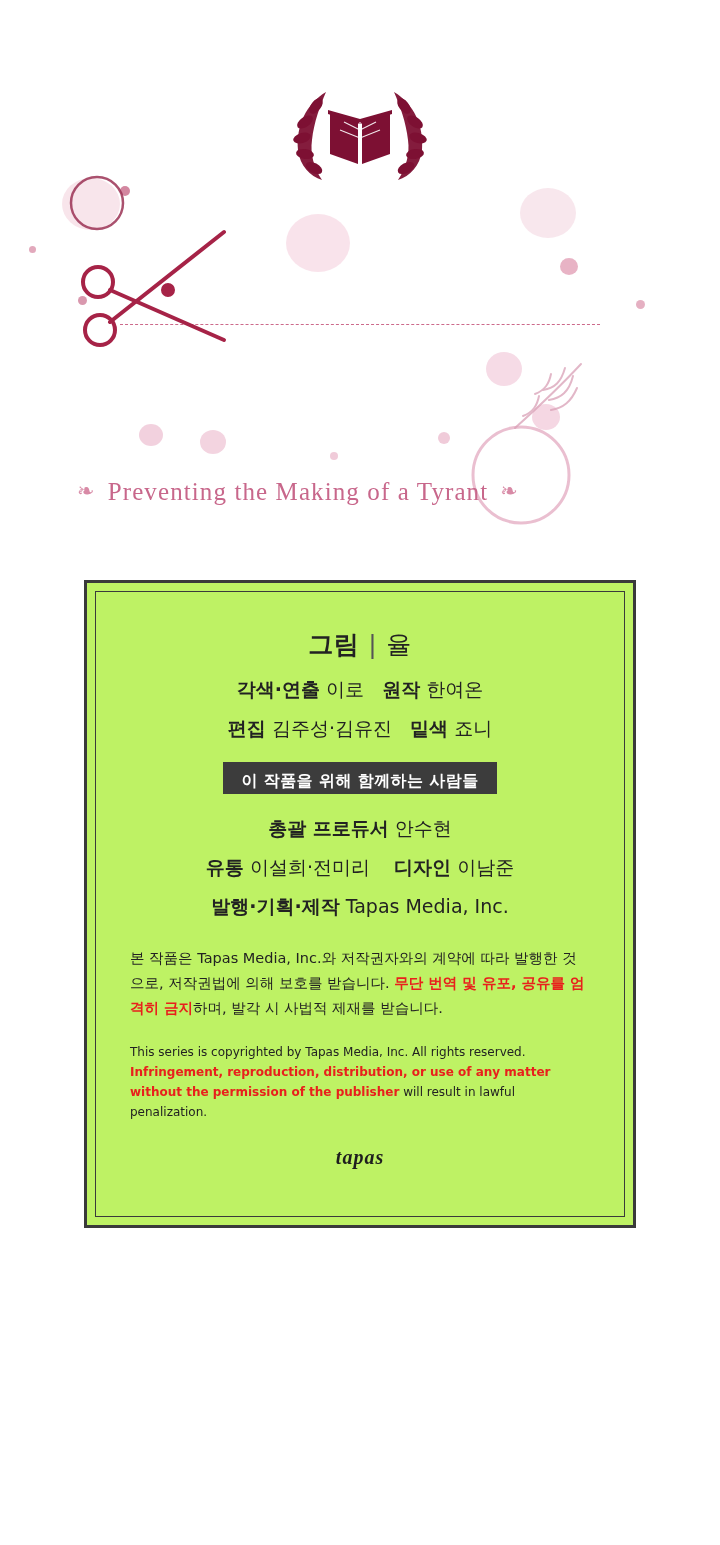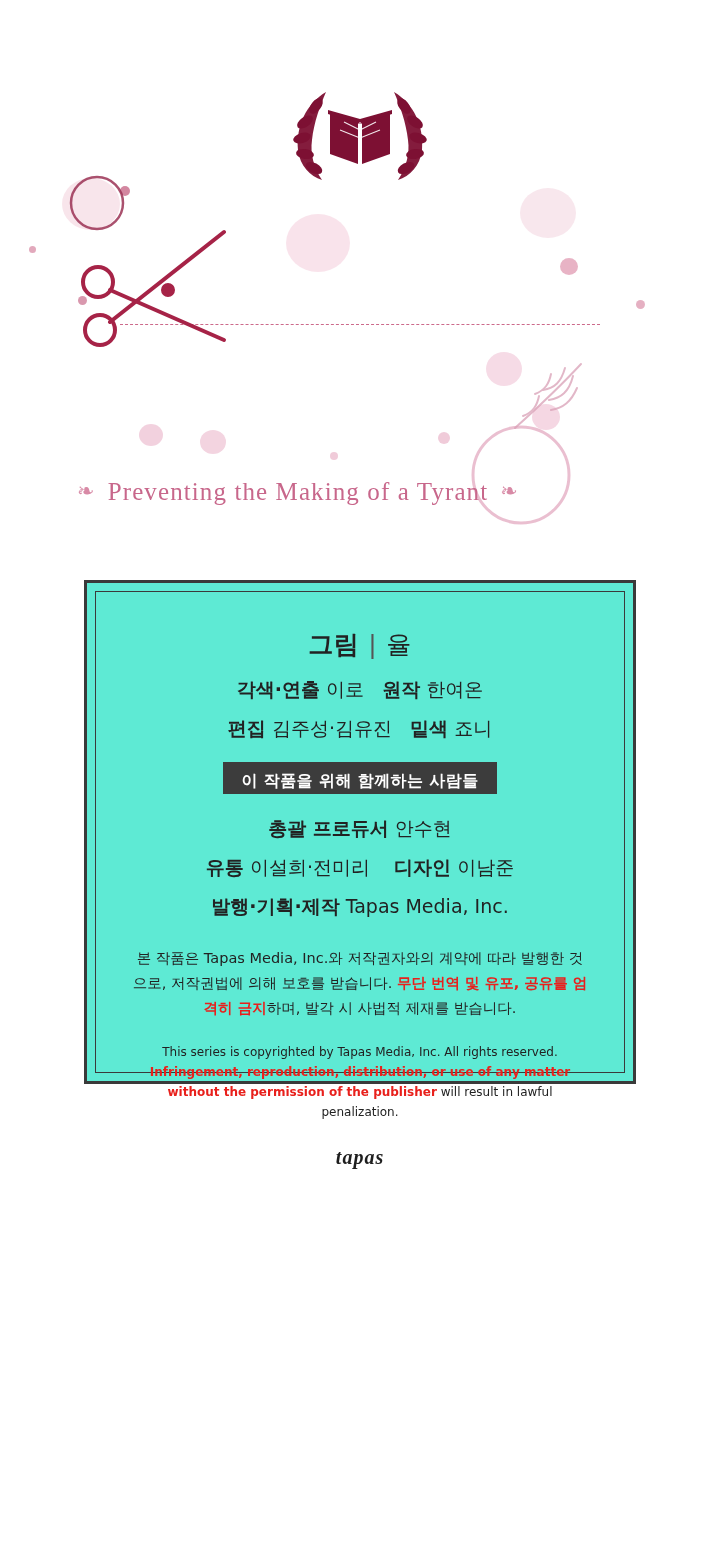--- a/index.html
+++ b/index.html
@@ -118,23 +118,23 @@
     vertical-align: 2px;
     padding: 0 12px;
   }
 
   
   .credits-outer {
     position: absolute;
     left: 84px;
     top: 580px;
     width: 552px;
-    height: 504px;
+    height: 648px;
     border: 3px solid #3a3a3a;
-    background: #5eead4;
+    background: #bef264;
     box-sizing: border-box;
   }
   .credits-inner {
     position: absolute;
     left: 8px;
     top: 8px;
     right: 8px;
     bottom: 8px;
     border: 1px solid #3a3a3a;
     box-sizing: border-box;
@@ -180,21 +180,21 @@
     width: max-content;
     letter-spacing: .4px;
   }
 
   .legal {
     margin-top: 26px;
     font-family: "DejaVu Sans", sans-serif;
     font-size: 14.5px;
     line-height: 1.72;
     color: #222;
-    text-align: center;
+    text-align: left;
   }
   .legal.en {
     margin-top: 22px;
     font-size: 12px;
     line-height: 1.66;
   }
   .red {
     color: #e8201c;
     font-weight: bold;
   }

